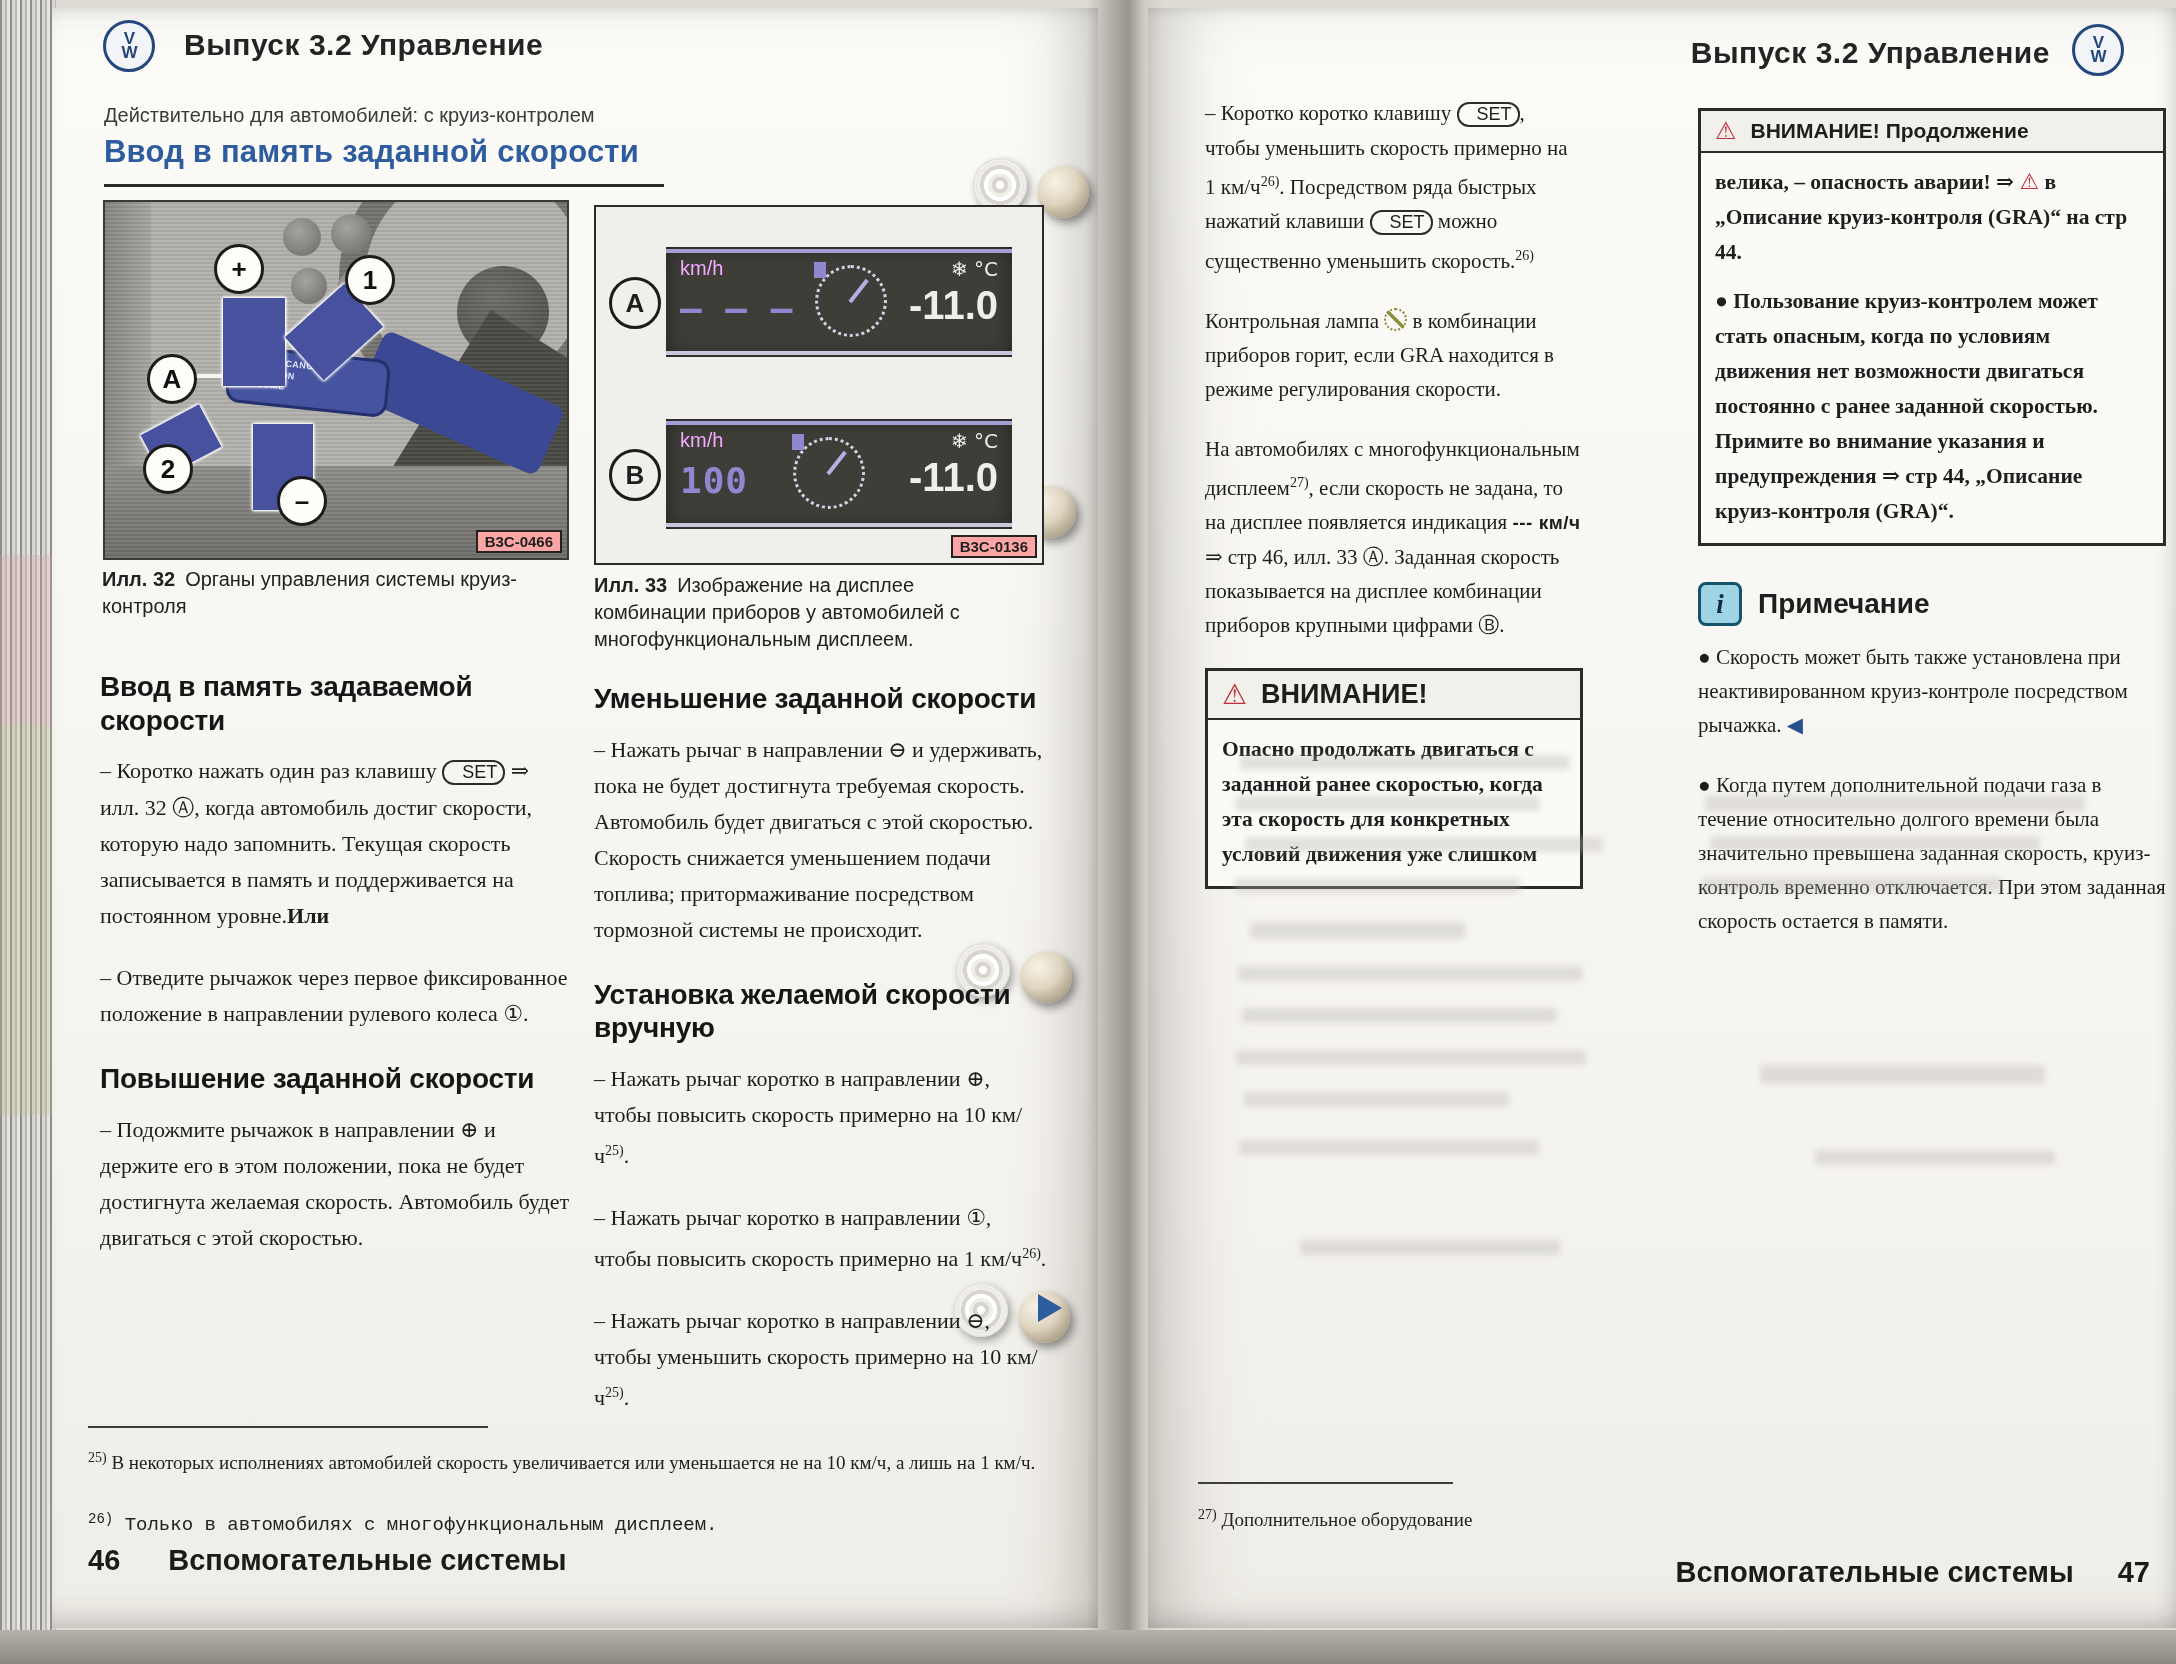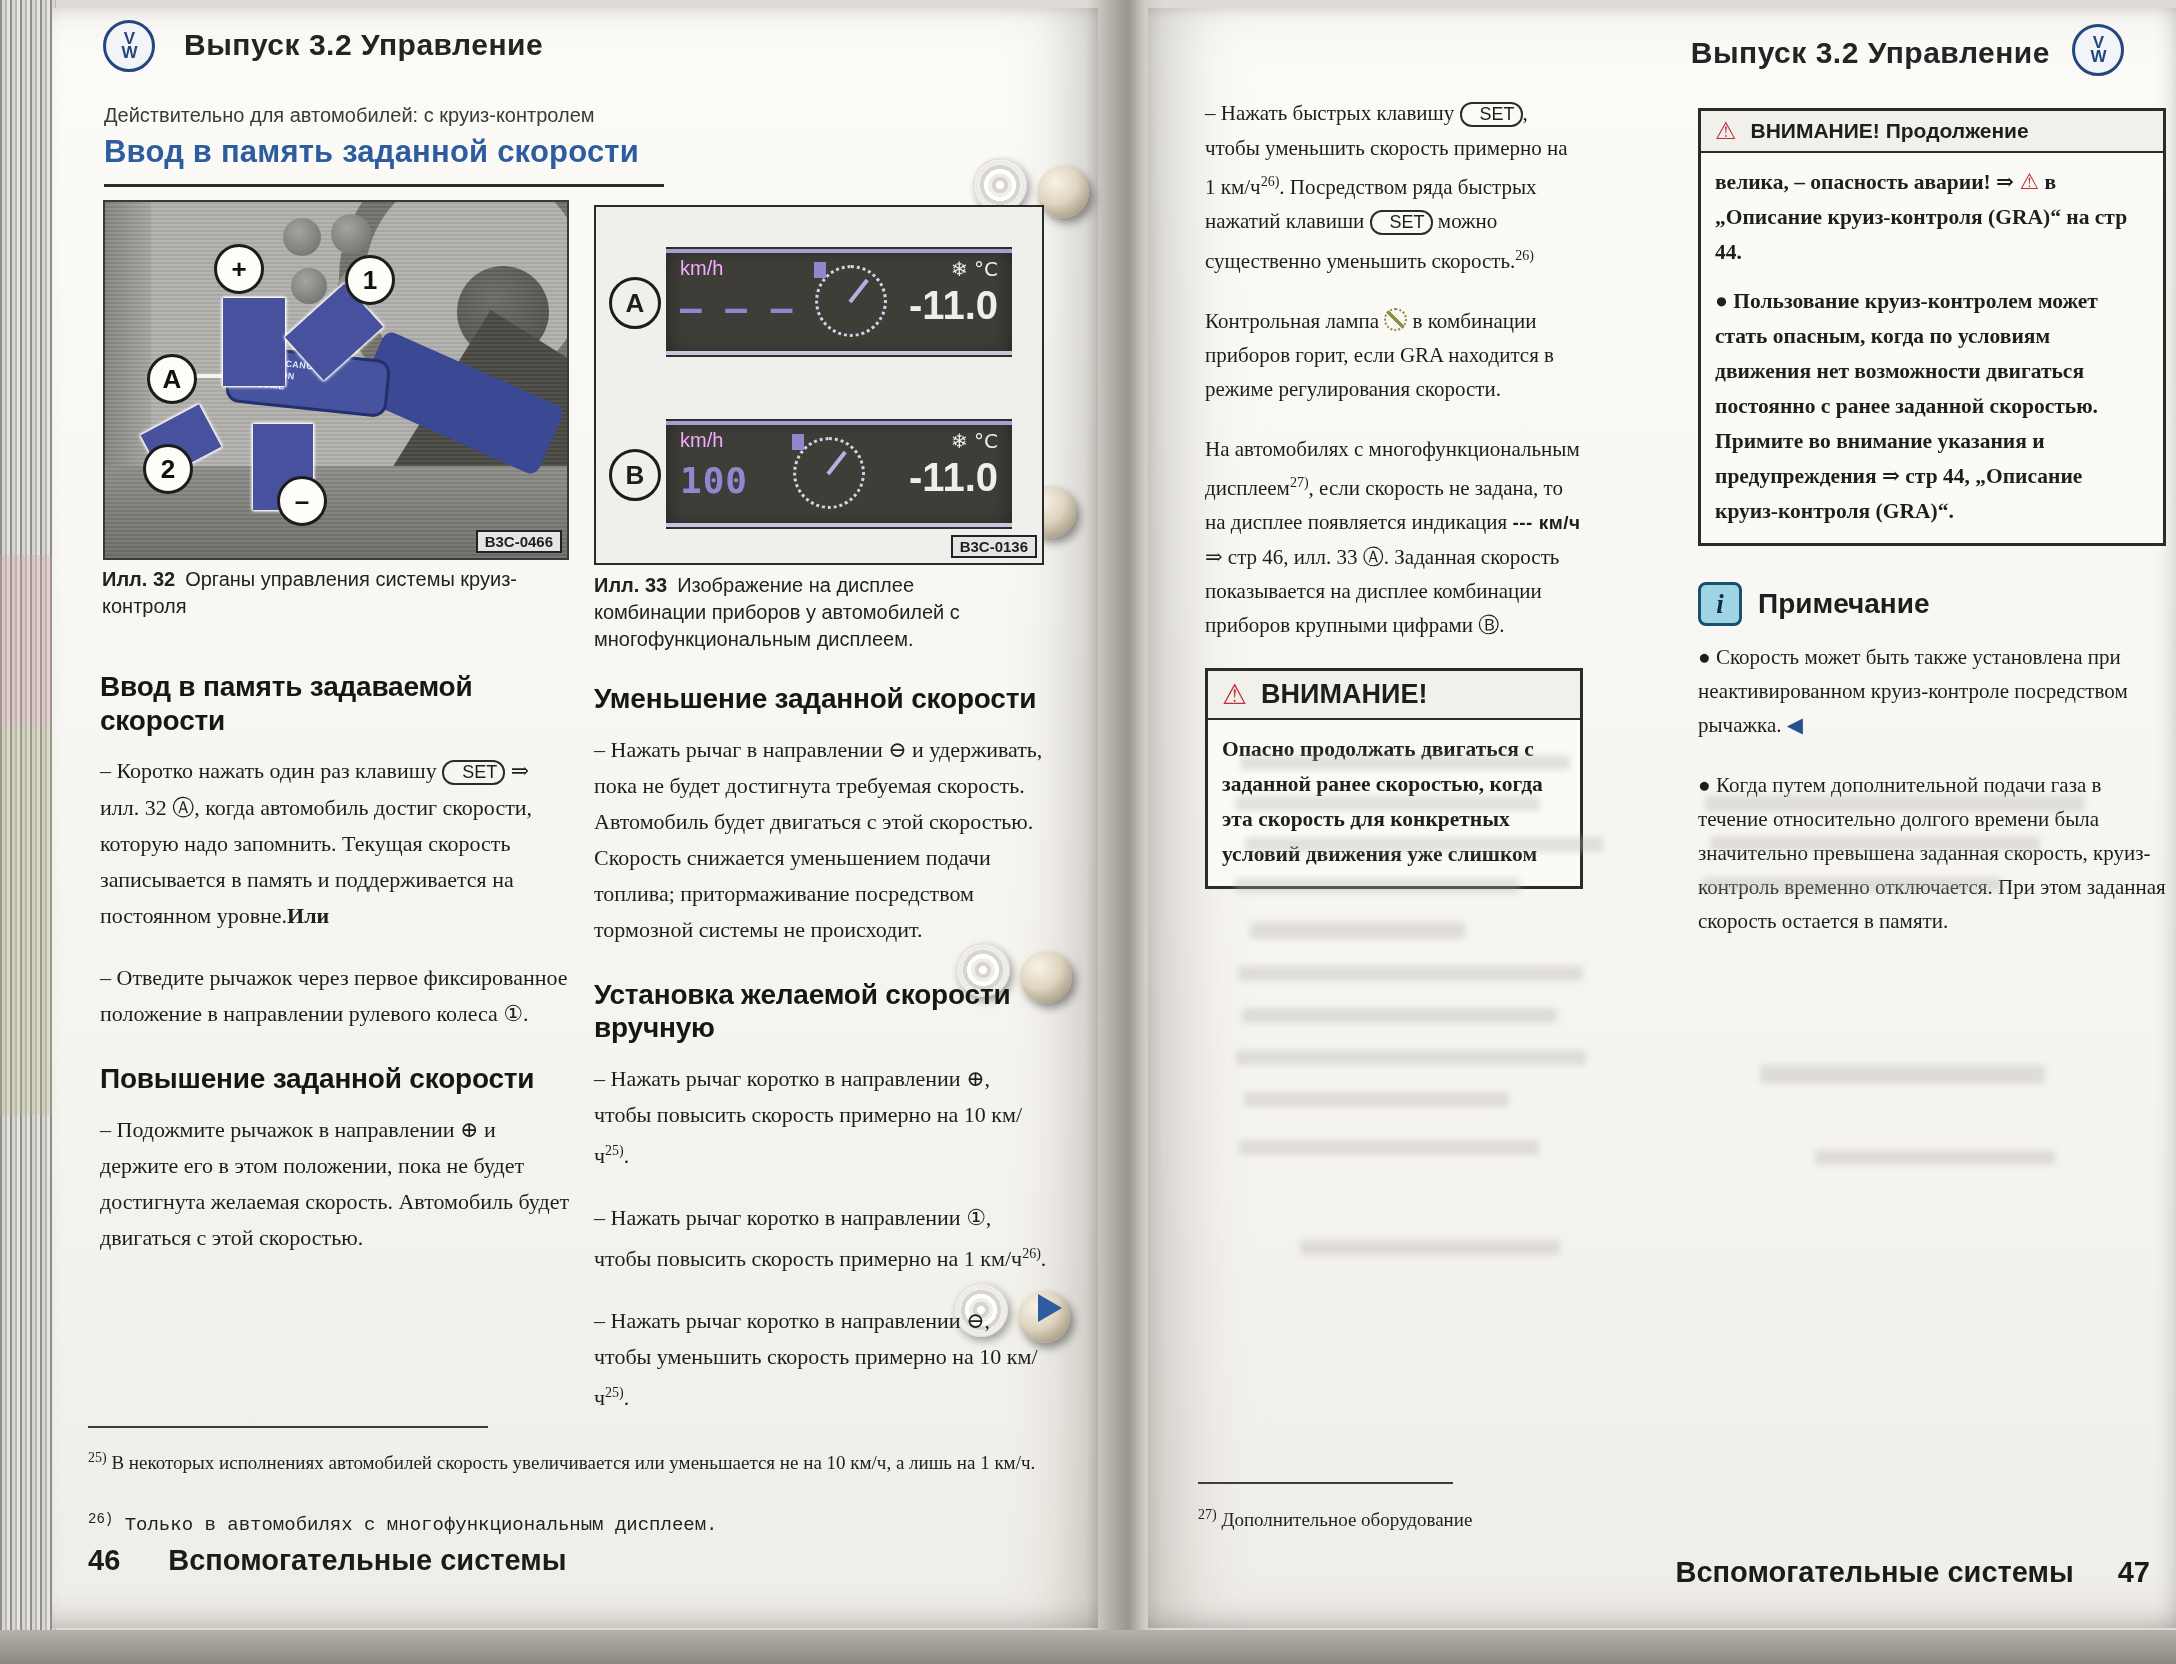--- a/index.html
+++ b/index.html
@@ -79,21 +79,21 @@
   .stalk-head{position:absolute;left:122px;top:150px;width:162px;height:58px;background:#46549f;border:3px solid #242f6d;
               border-radius:14px;transform:rotate(6deg);color:#dfe3f7;font:bold 9px/1.3 "Liberation Sans",sans-serif;
               padding:6px 0 0 14px;box-sizing:border-box;letter-spacing:.5px;}
   .stalk-arm{position:absolute;left:258px;top:164px;width:196px;height:74px;background:#3b4894;transform:rotate(24deg);border-radius:10px;}
   .a-line{position:absolute;left:86px;top:172px;width:48px;height:4px;background:#f4f4f1;}
   .arr{position:absolute;background:#47519e;
        filter:drop-shadow(0 0 1px #fff) drop-shadow(0 0 1px #fff) drop-shadow(0 0 1.5px #fff);}
   .arr-shape{clip-path:polygon(50% 0,100% 42%,70% 42%,70% 100%,30% 100%,30% 42%,0 42%);width:100%;height:100%;background:inherit;}
   .co{position:absolute;width:44px;height:44px;border:3px solid #1c1c1c;border-radius:50%;background:#fdfdfa;
       display:flex;align-items:center;justify-content:center;font:bold 26px "Liberation Sans",sans-serif;color:#111;}
-  .codebox{position:absolute;right:5px;bottom:5px;background:#e5e5e5;border:2px solid #222;
+  .codebox{position:absolute;right:5px;bottom:5px;background:#fca5a5;border:2px solid #222;
            font:bold 15px "Liberation Sans",sans-serif;padding:1px 7px;}
 
   
   #fig33{position:absolute;left:594px;top:205px;width:446px;height:356px;background:#f1efeb;border:2px solid #2b2b2b;}
   .disp{position:absolute;left:70px;width:346px;height:110px;background:#3e3d38;
         box-shadow:inset 0 0 20px rgba(0,0,0,.45);display:flex;justify-content:space-between;
         padding:10px 14px;box-sizing:border-box;}
   .disp .topline{position:absolute;left:0;top:2px;width:100%;height:4px;background:#a49fd3;}
   .disp .botline{position:absolute;left:0;bottom:2px;width:100%;height:4px;background:#c9c5de;}
   .d-unit{color:#f0abfc;font:20px "Liberation Sans",sans-serif;}
@@ -273,21 +273,21 @@
     <span>Вспомогательные системы</span>
   </div>
 
   <div class="hdr-title" style="left:1470px;top:36px;width:580px;text-align:right;">Выпуск 3.2  Управление</div>
   <div class="vw" style="left:2072px;top:24px;">
     <span>V</span>
     <span>W</span>
   </div>
 
   <div class="col serif" id="r-col1">
-    <p><span>–   Нажать быстрых клавишу </span><span class="key">SET</span><span>, чтобы уменьшить скорость примерно на 1 км/ч</span><sup>26)</sup><span>. Посредством ряда быстрых нажатий клавиши </span><span class="key">SET</span><span> можно существенно уменьшить скорость.</span><sup>26)</sup></p>
+    <p><span>–   Коротко коротко клавишу </span><span class="key">SET</span><span>, чтобы уменьшить скорость примерно на 1 км/ч</span><sup>26)</sup><span>. Посредством ряда быстрых нажатий клавиши </span><span class="key">SET</span><span> можно существенно уменьшить скорость.</span><sup>26)</sup></p>
     <p><span>Контрольная лампа </span><span class="lamp"></span><span> в комбинации приборов горит, если GRA находится в режиме регулирования скорости.</span></p>
     <p><span>На автомобилях с многофункциональным дисплеем</span><sup>27)</sup><span>, если скорость не задана, то на дисплее появляется индикация </span><span class="kmh-bold">--- км/ч</span><span> ⇒ стр 46, илл. 33 Ⓐ. Заданная скорость показывается на дисплее комбинации приборов крупными цифрами Ⓑ.</span></p>
 
     <div class="warnbox" style="margin-top:26px;">
       <div class="warn-head">
         <span class="warn-tri">⚠</span>
         <span class="wt">ВНИМАНИЕ!</span>
       </div>
       <div class="warn-body">Опасно продолжать двигаться с заданной ранее скоростью, когда эта скорость для конкретных условий движения уже слишком</div>
     </div>

